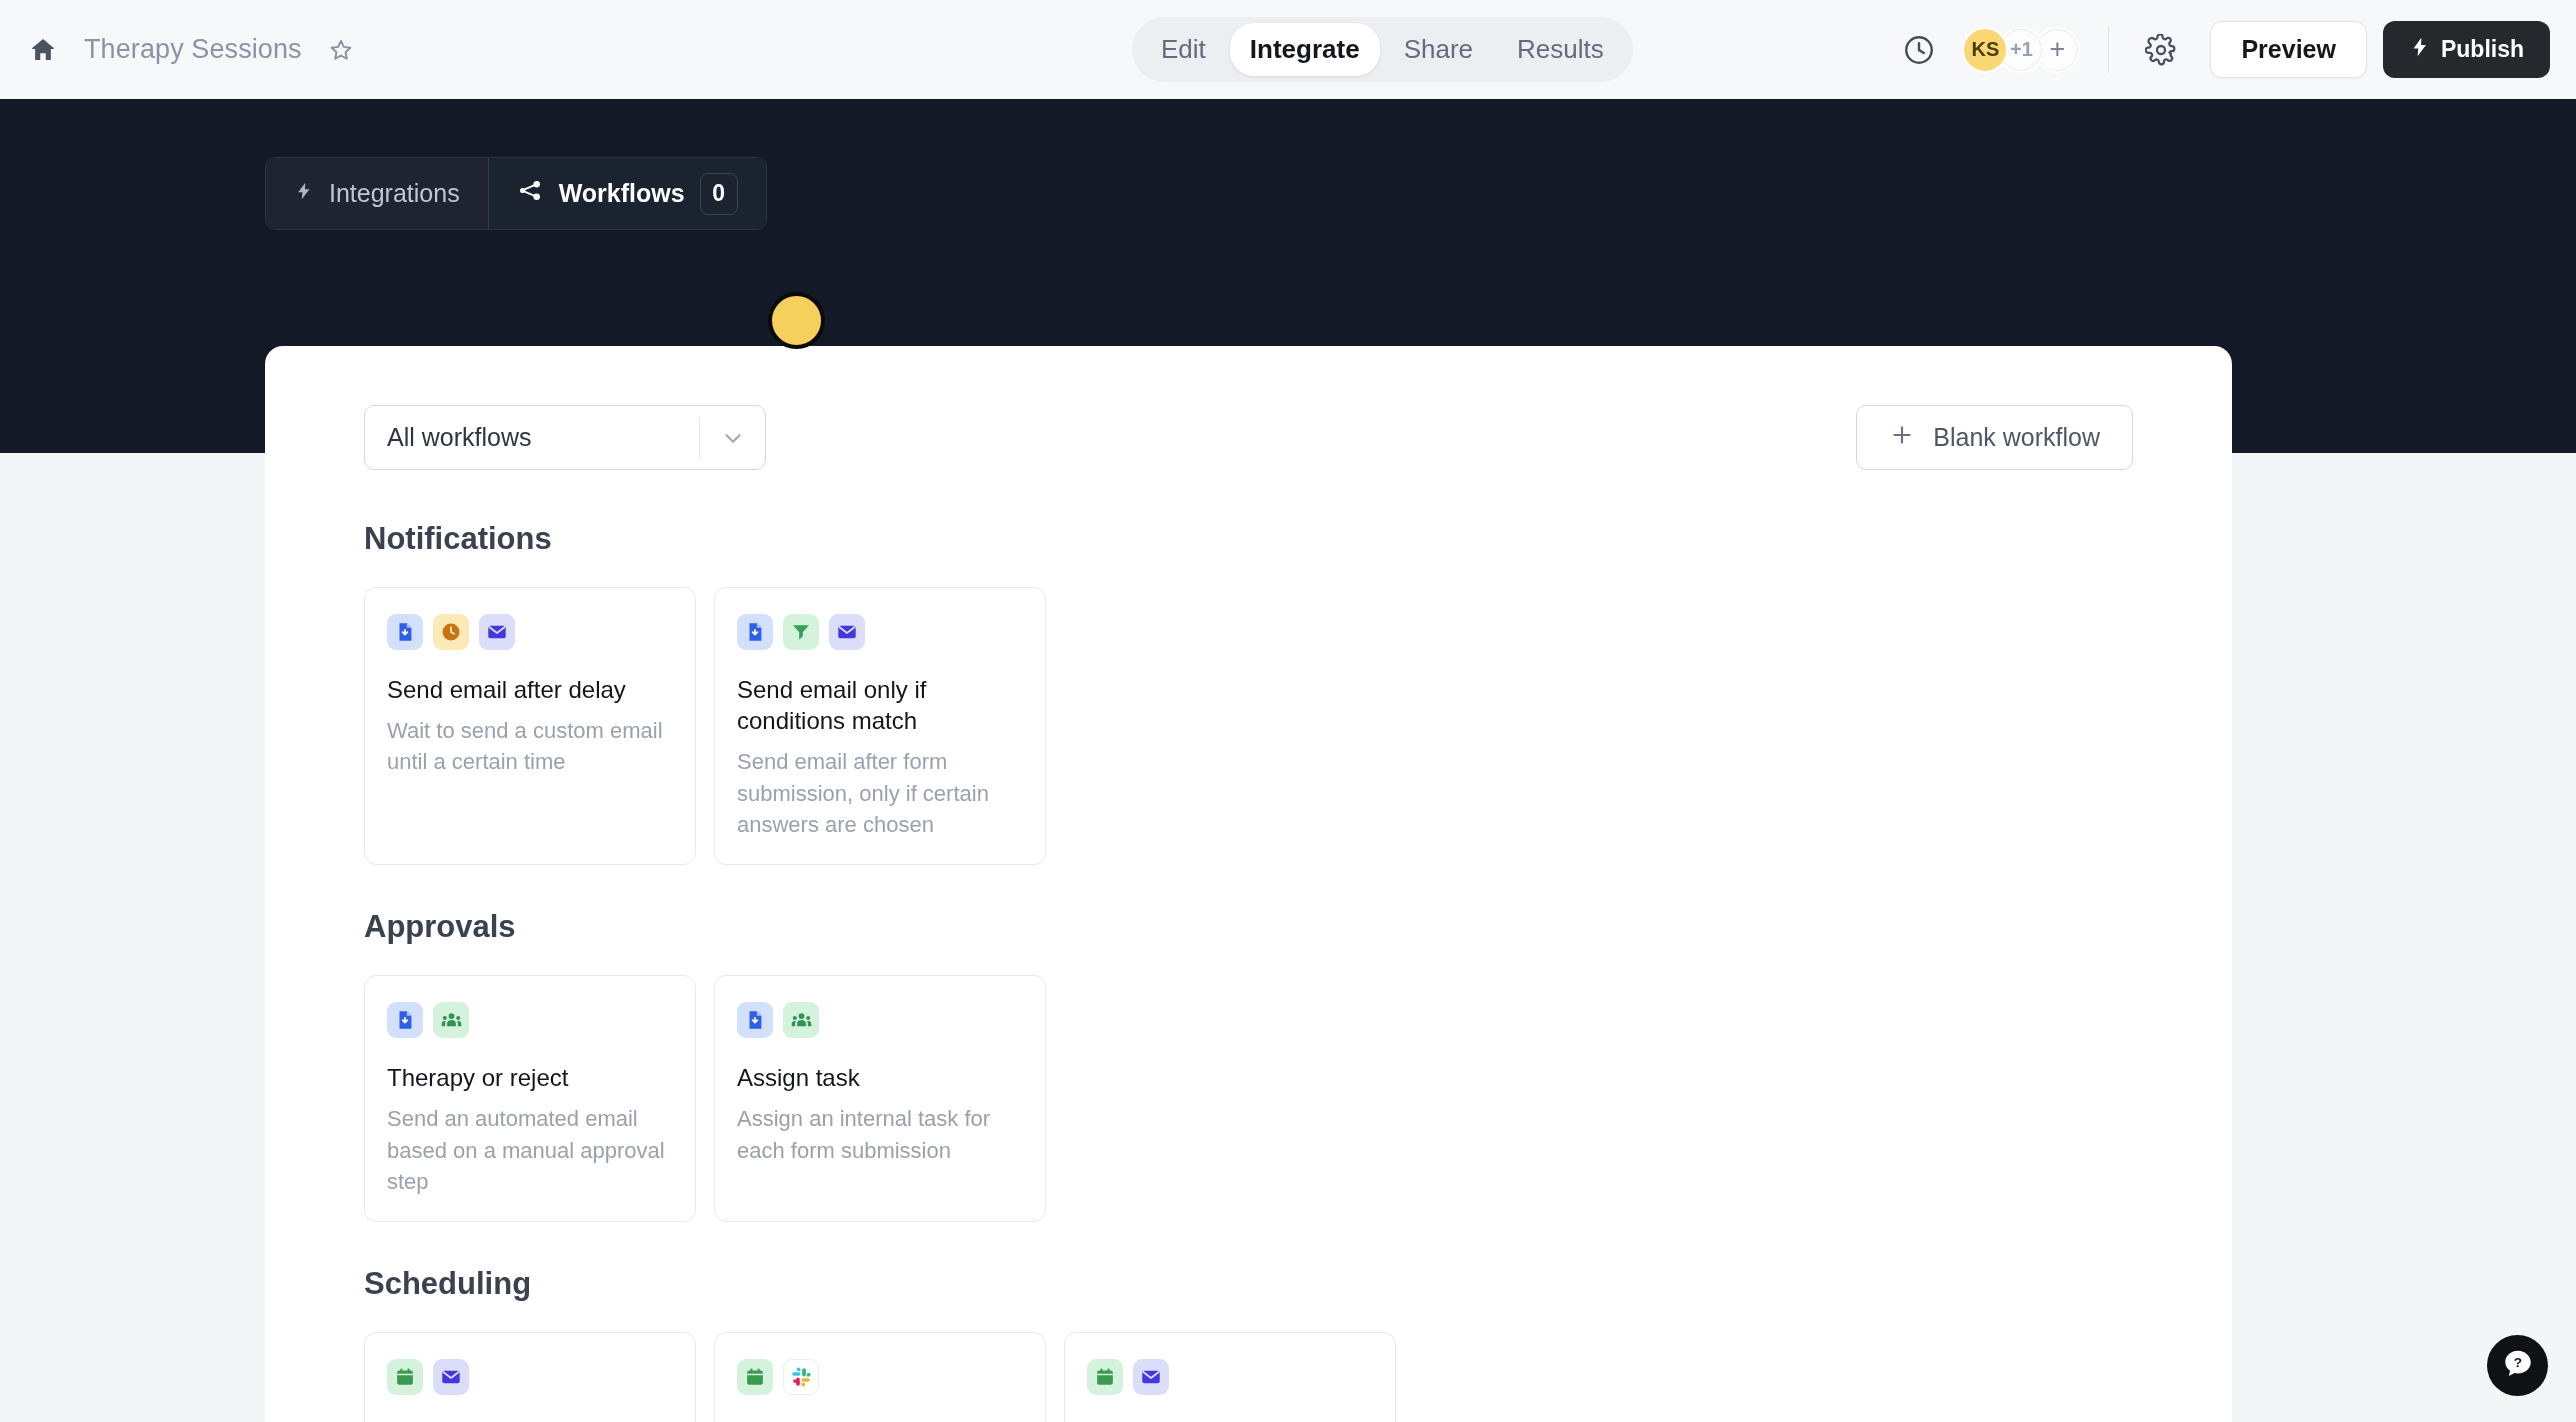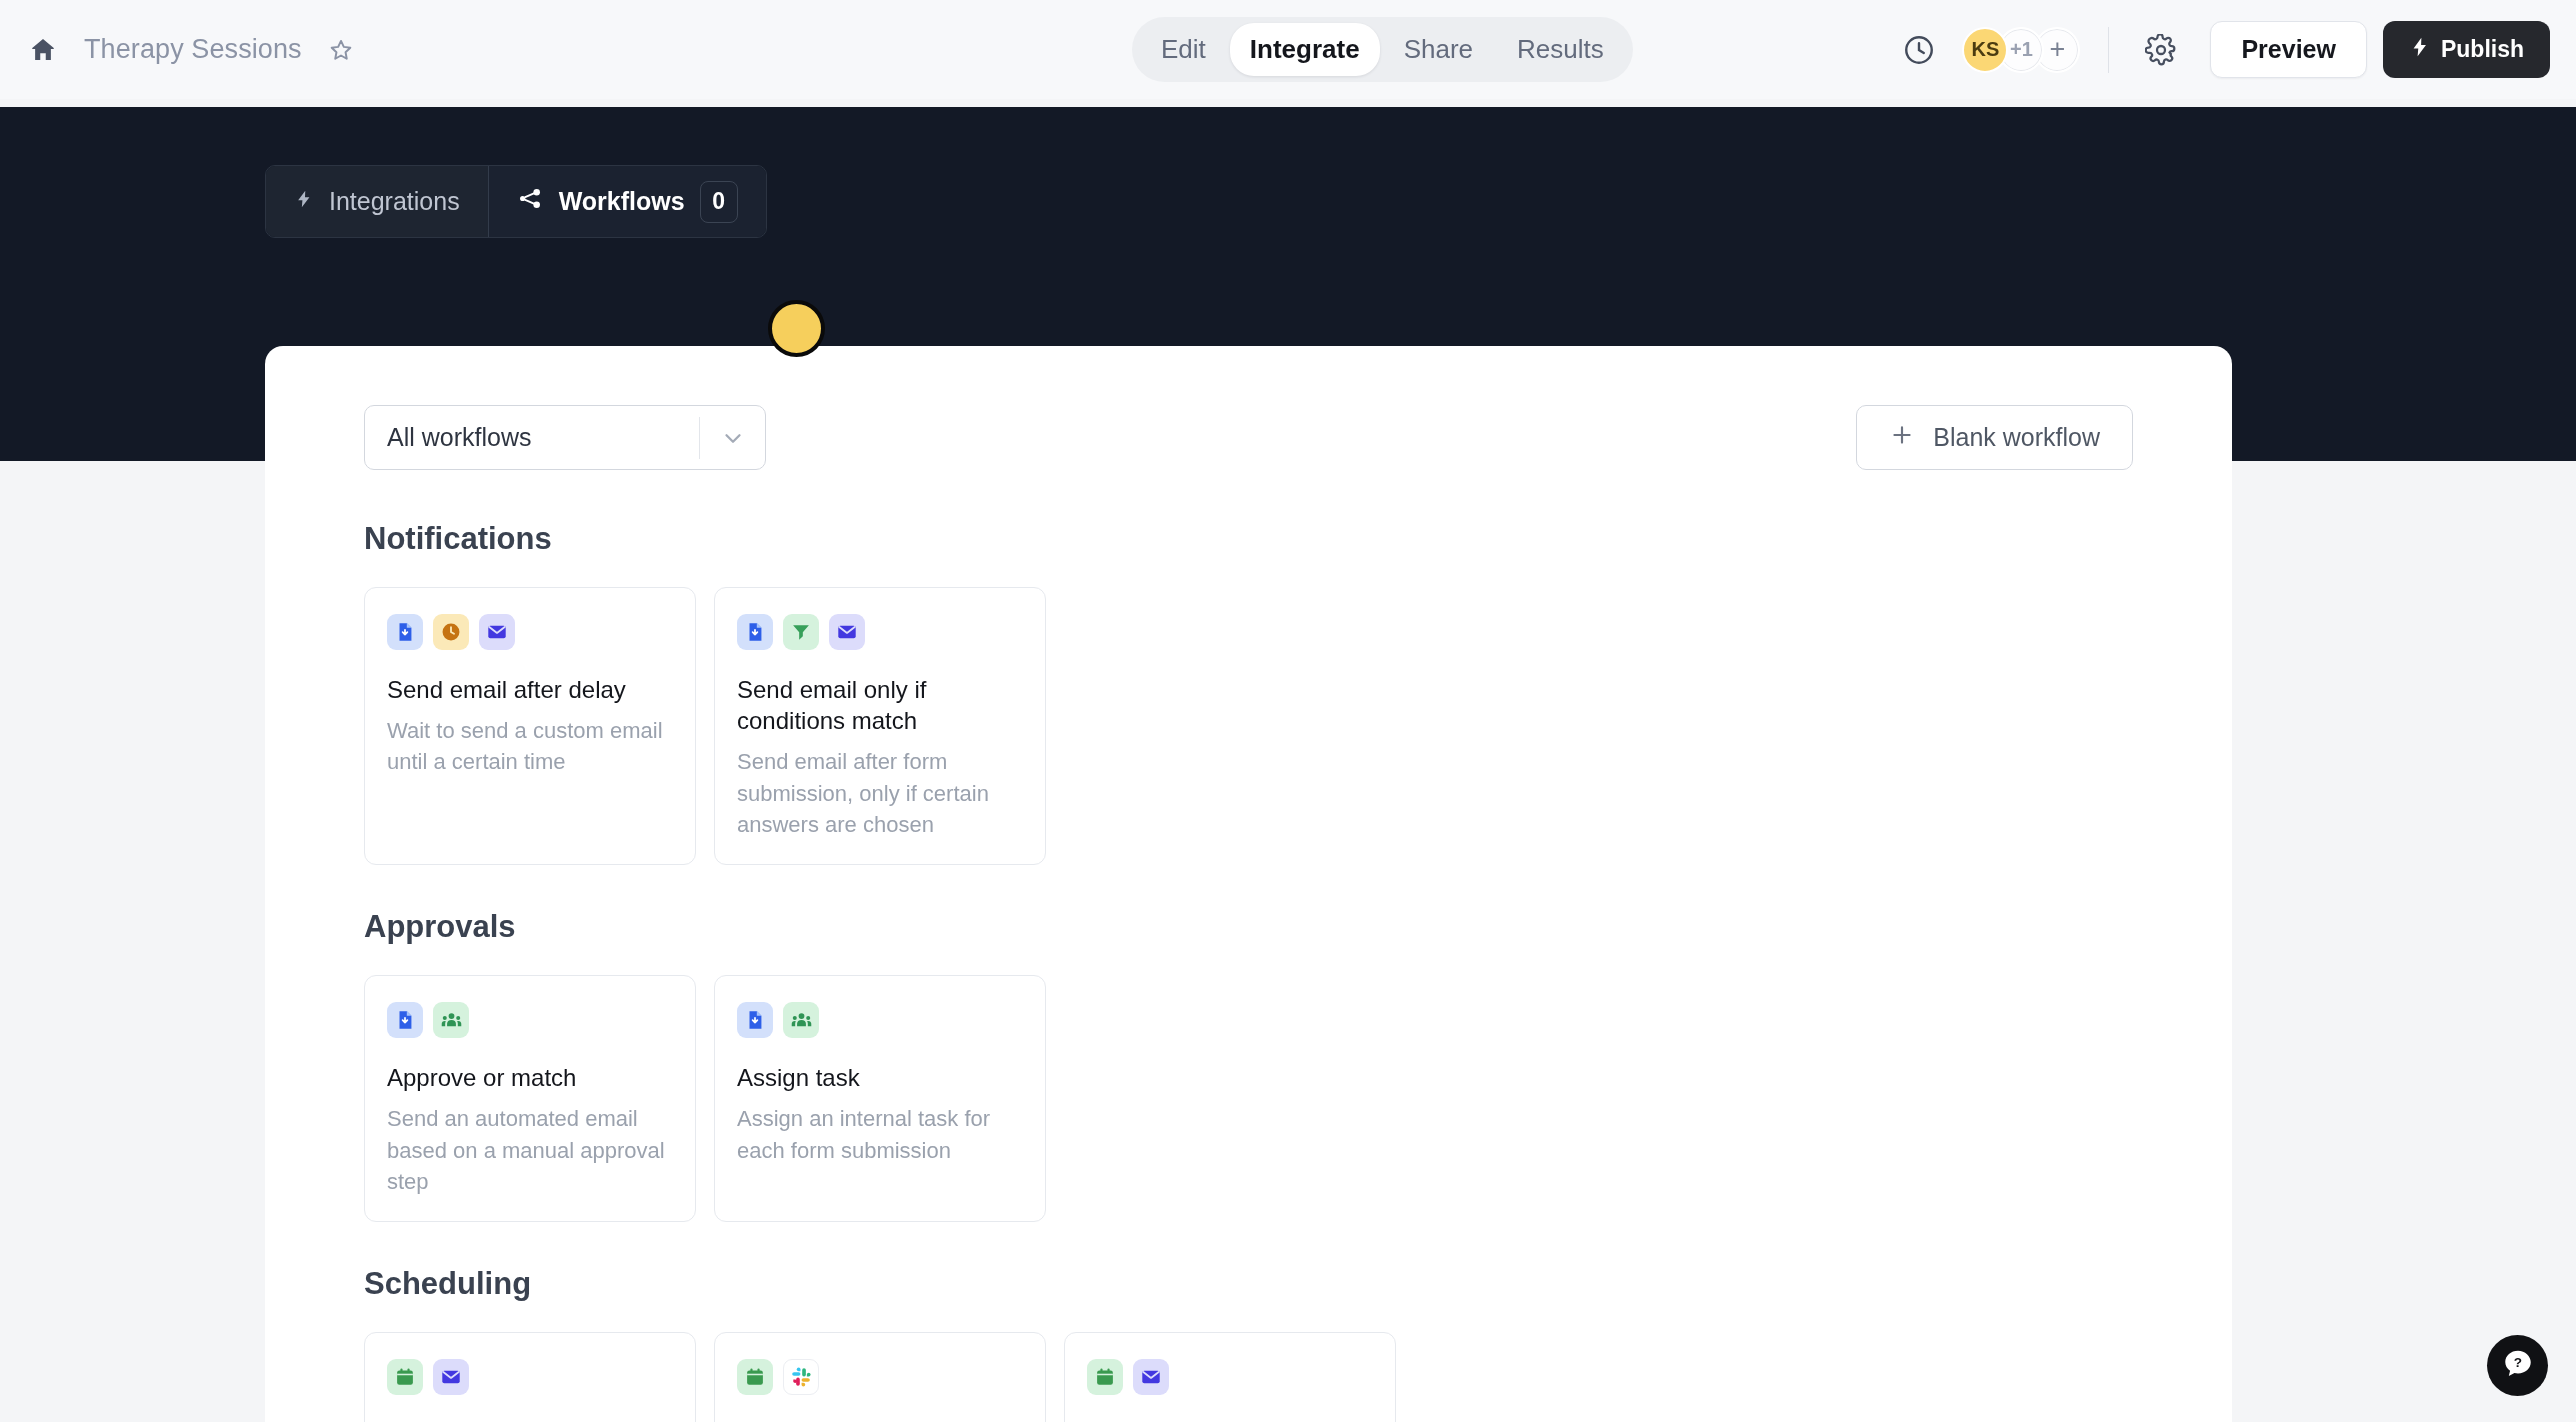--- a/index.html
+++ b/index.html
@@ -79,21 +79,21 @@
   }
   .btn-publish {
     height: 57px; padding: 0 26px; margin-left: 16px;
     background: #26282d; border-radius: 12px;
     font-size: 23px; color: #fff; font-weight: 600;
     display:flex;align-items:center; gap: 10px; cursor:pointer;
   }
 
   
   .darkband {
-    position: absolute; top: 107px; left: 0;
+    position: absolute; top: 99px; left: 0;
     width: 2576px; height: 354px;
     background: #131926;
   }
   .seg {
     position: absolute; left: 265px; top: 58px;
     height: 73px;
     display: flex;
     border: 1px solid #2c3442;
     border-radius: 10px;
     overflow: hidden;
@@ -385,21 +385,21 @@
           <span class="ic ic-green">
             <svg width="23" height="23" viewBox="0 0 24 24" fill="#2f9455">
                 <circle cx="12" cy="7.4" r="3"></circle>
                 <circle cx="5" cy="9.4" r="2.1"></circle>
                 <circle cx="19" cy="9.4" r="2.1"></circle>
                 <path d="M12 11.4c-3 0-4.6 1.7-4.6 4v2.6h9.2v-2.6c0-2.3-1.6-4-4.6-4z"></path>
                 <path d="M5 12.6c-2.1 0-3.2 1.2-3.2 2.9V18h3.6v-2.6c0-1 .2-1.9.7-2.6A4 4 0 0 0 5 12.6zM19 12.6c2.1 0 3.2 1.2 3.2 2.9V18h-3.6v-2.6c0-1-.2-1.9-.7-2.6.3-.1.7-.2 1.1-.2z"></path>
               </svg>
           </span>
         </div>
-        <div class="card-title">Approve or match</div>
+        <div class="card-title">Therapy or reject</div>
         <div class="card-desc">Send an automated email based on a manual approval step</div>
       </div>
 
       <div class="card">
         <div class="card-icons">
           <span class="ic ic-blue">
             <svg width="22" height="22" viewBox="0 0 24 24" fill="#2e5fe8">
                 <path d="M6 2.4h8l5 5v14.2H6z"></path>
                 <path d="M14 2.4v5h5z" fill="#a7c4fb"></path>
                 <path d="M12 9.6v5.2m0 0 2.6-2.6M12 14.8l-2.6-2.6" stroke="#fff" stroke-width="1.9" stroke-linecap="round" stroke-linejoin="round" fill="none"></path>

